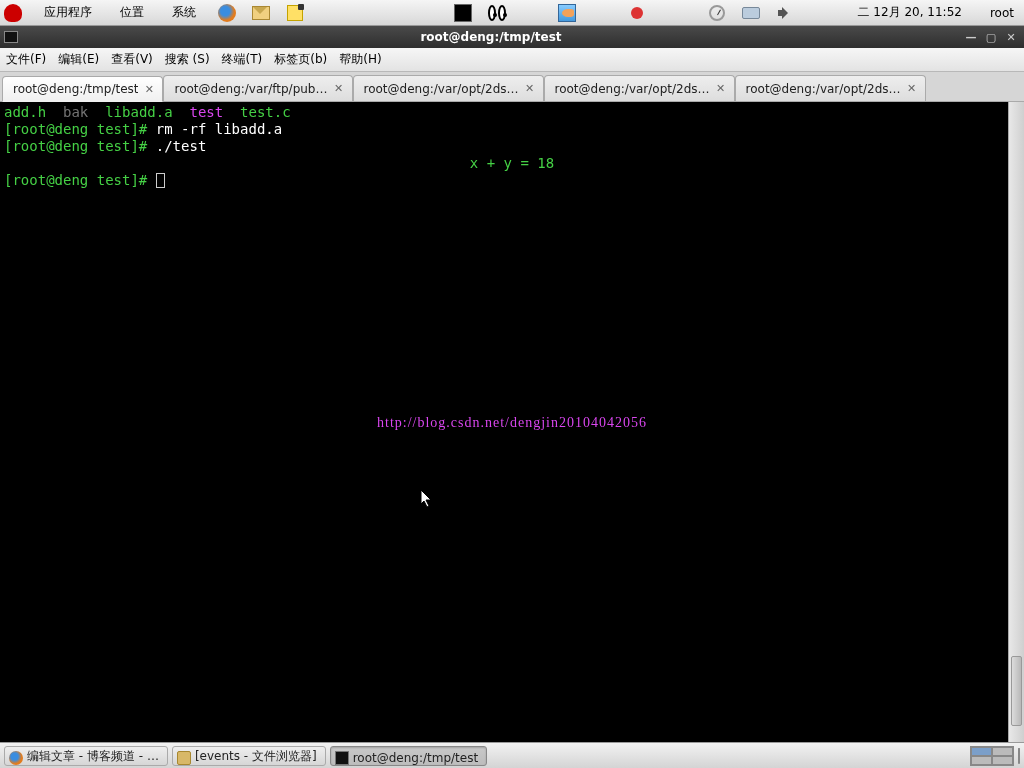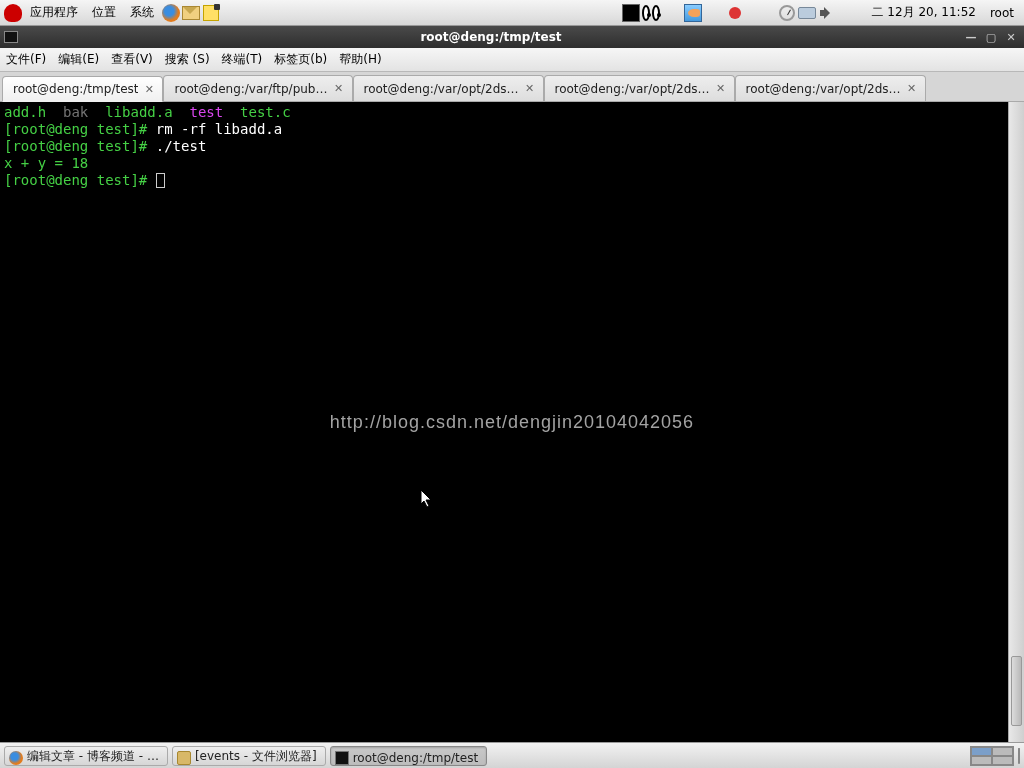--- a/index.html
+++ b/index.html
@@ -14,21 +14,21 @@
 }
 
 
 .top-panel {
   height: 26px;
   background: linear-gradient(to bottom, #f5f5f5, #d8d8d8);
   border-bottom: 1px solid #999;
   display: flex;
   align-items: center;
   padding: 0 4px;
-  gap: 2px;
+  gap: 16px;
 }
 .top-panel .menu-item {
   padding: 2px 6px;
   color: #000;
   cursor: default;
 }
 .top-panel .hat-icon {
   width: 18px; height: 18px;
   background: #c00;
   border-radius: 50% 50% 40% 40%;
@@ -166,34 +166,34 @@
 }
 .terminal .scrollbar .thumb {
   position:absolute; bottom:16px; left:2px; right:2px; height:70px;
   background: linear-gradient(to right, #dcdcdc, #b8b8b8);
   border:1px solid #999; border-radius:2px;
 }
 .prompt { color: #45d045; }
 .dir-bold { color: #737373; font-weight: normal; }
 .exec-bold { color: #d946ef; font-weight: normal; }
 .txt-white { color: #fff; }
-.txt-green { color: #45d045; }
+.txt-green { color: #45d045; text-align: center; }
 .cursor-block {
   display: inline-block;
   width: 9px; height: 15px;
   border: 1px solid #ccc;
   vertical-align: text-bottom;
 }
 .watermark {
   position: absolute;
   left: 50%; top: 50%;
   transform: translate(-50%, -50%);
-  color: #a3a3a3;
-  font-size: 18px;
-  font-family: Liberation Sans, sans-serif;
+  color: #d946ef;
+  font-size: 14px;
+  font-family: Liberation Serif, serif;
   pointer-events: none;
   letter-spacing: 1px;
 }
 .cursor-arrow {
   position: absolute;
   left: 421px; top: 388px;
   width: 12px; height: 18px;
   pointer-events: none;
 }
 

